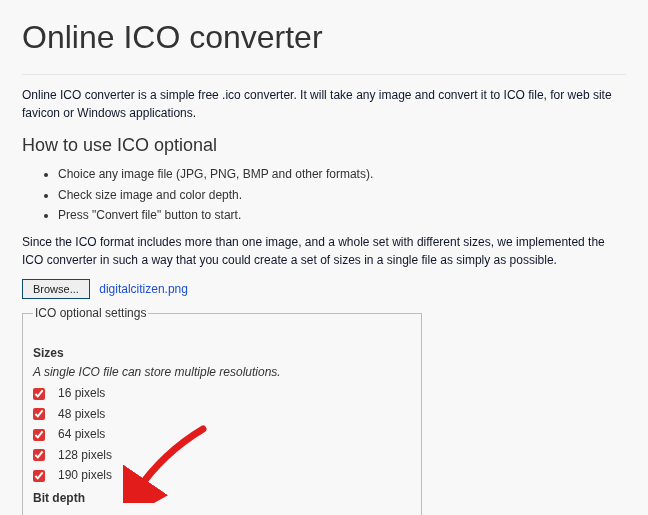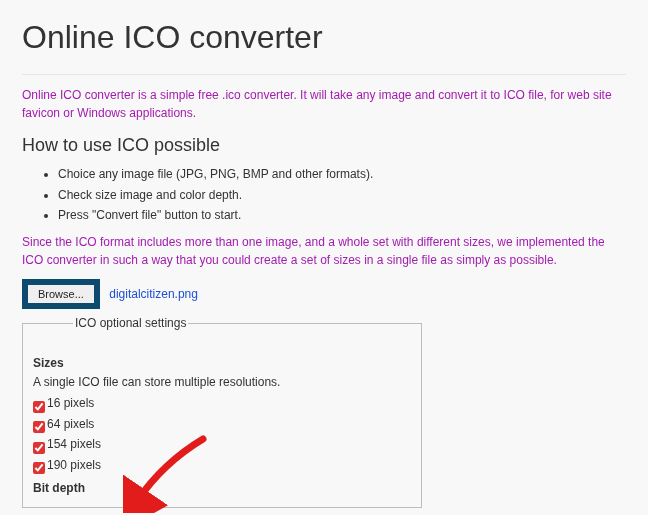--- a/index.html
+++ b/index.html
@@ -22,21 +22,21 @@
     margin: 4px 0 14px 0;
     color: #333;
   }
   hr.rule {
     border: none;
     border-top: 1px solid #e5e5e5;
     margin: 0 0 12px 0;
   }
   p.intro, p.note, p.upload-label {
     margin: 0 0 10px 0;
-    color: #a21caf;
+    color: #0f172a;
   }
   h2 {
     font-size: 18px;
     font-weight: 500;
     margin: 8px 0 8px 0;
     color: #333;
   }
   ul.steps {
     margin: 0 0 10px 0;
     padding-left: 36px;
@@ -45,51 +45,51 @@
     margin: 3px 0;
   }
   .file-row {
     margin: 0 0 6px 0;
   }
   button.browse, button.convert {
     font-family: inherit;
     font-size: 11px;
     padding: 3px 10px;
     background: #efefef;
-    border: 6px solid #0c4a6e;
+    border: 1px solid #0c4a6e;
     color: #222;
     cursor: pointer;
   }
   .filename {
     margin-left: 6px;
     color: #1d4ed8;
   }
   fieldset.settings {
     border: 1px solid #bdbdbd;
     padding: 6px 10px 10px 10px;
     margin: 0 0 10px 0;
     width: 400px;
   }
   fieldset.settings legend {
     padding: 0 2px;
     font-size: 12px;
     color: #333;
-    margin-left: 40px;
   }
   .section-title {
     font-weight: bold;
     margin-top: 16px;
   }
   .section-sub {
+    font-style: italic;
     margin: 2px 0 4px 0;
   }
   .opt {
     display: flex;
-    align-items: flex-end;
-    gap: 2px;
+    align-items: center;
+    gap: 13px;
     margin: 1px 0 3px 0;
   }
   .opt input[type=checkbox], .opt input[type=radio] {
     margin: 0;
     width: 12px;
     height: 12px;
     accent-color: #d33;
   }
   .opt label { cursor: pointer; }
   .bitdepth-title {
@@ -105,21 +105,21 @@
 </head>
 <body>
 
 <div class="page rel">
 
   <h1>Online ICO converter</h1>
   <hr class="rule">
 
   <p class="intro">Online ICO converter is a simple free .ico converter. It will take any image and convert it to ICO file, for web site favicon or Windows applications.</p>
 
-  <h2>How to use ICO possible</h2>
+  <h2>How to use ICO optional</h2>
   <ul class="steps">
     <li>Choice any image file (JPG, PNG, BMP and other formats).</li>
     <li>Check size image and color depth.</li>
     <li>Press "Convert file" button to start.</li>
   </ul>
 
   <p class="note">Since the ICO format includes more than one image, and a whole set with different sizes, we implemented the ICO converter in such a way that you could create a set of sizes in a single file as simply as possible.</p>
 
 
   <div class="file-row">
@@ -132,25 +132,29 @@
 
     <div class="section-title">Sizes</div>
     <div class="section-sub">A single ICO file can store multiple resolutions.</div>
 
     <div class="opt">
       <input type="checkbox" checked="" style="">
       <label>16 pixels</label>
     </div>
     <div class="opt">
       <input type="checkbox" checked="" style="">
+      <label>48 pixels</label>
+    </div>
+    <div class="opt">
+      <input type="checkbox" checked="" style="">
       <label>64 pixels</label>
     </div>
     <div class="opt">
       <input type="checkbox" checked="" style="">
-      <label>154 pixels</label>
+      <label>128 pixels</label>
     </div>
     <div class="opt">
       <input type="checkbox" checked="" style="">
       <label>190 pixels</label>
     </div>
 
     <div class="bitdepth-title">Bit depth</div>
 
     <svg class="arrow" style="left:100px; top:100px;" width="90" height="80" viewBox="0 0 90 80">
       <defs>

